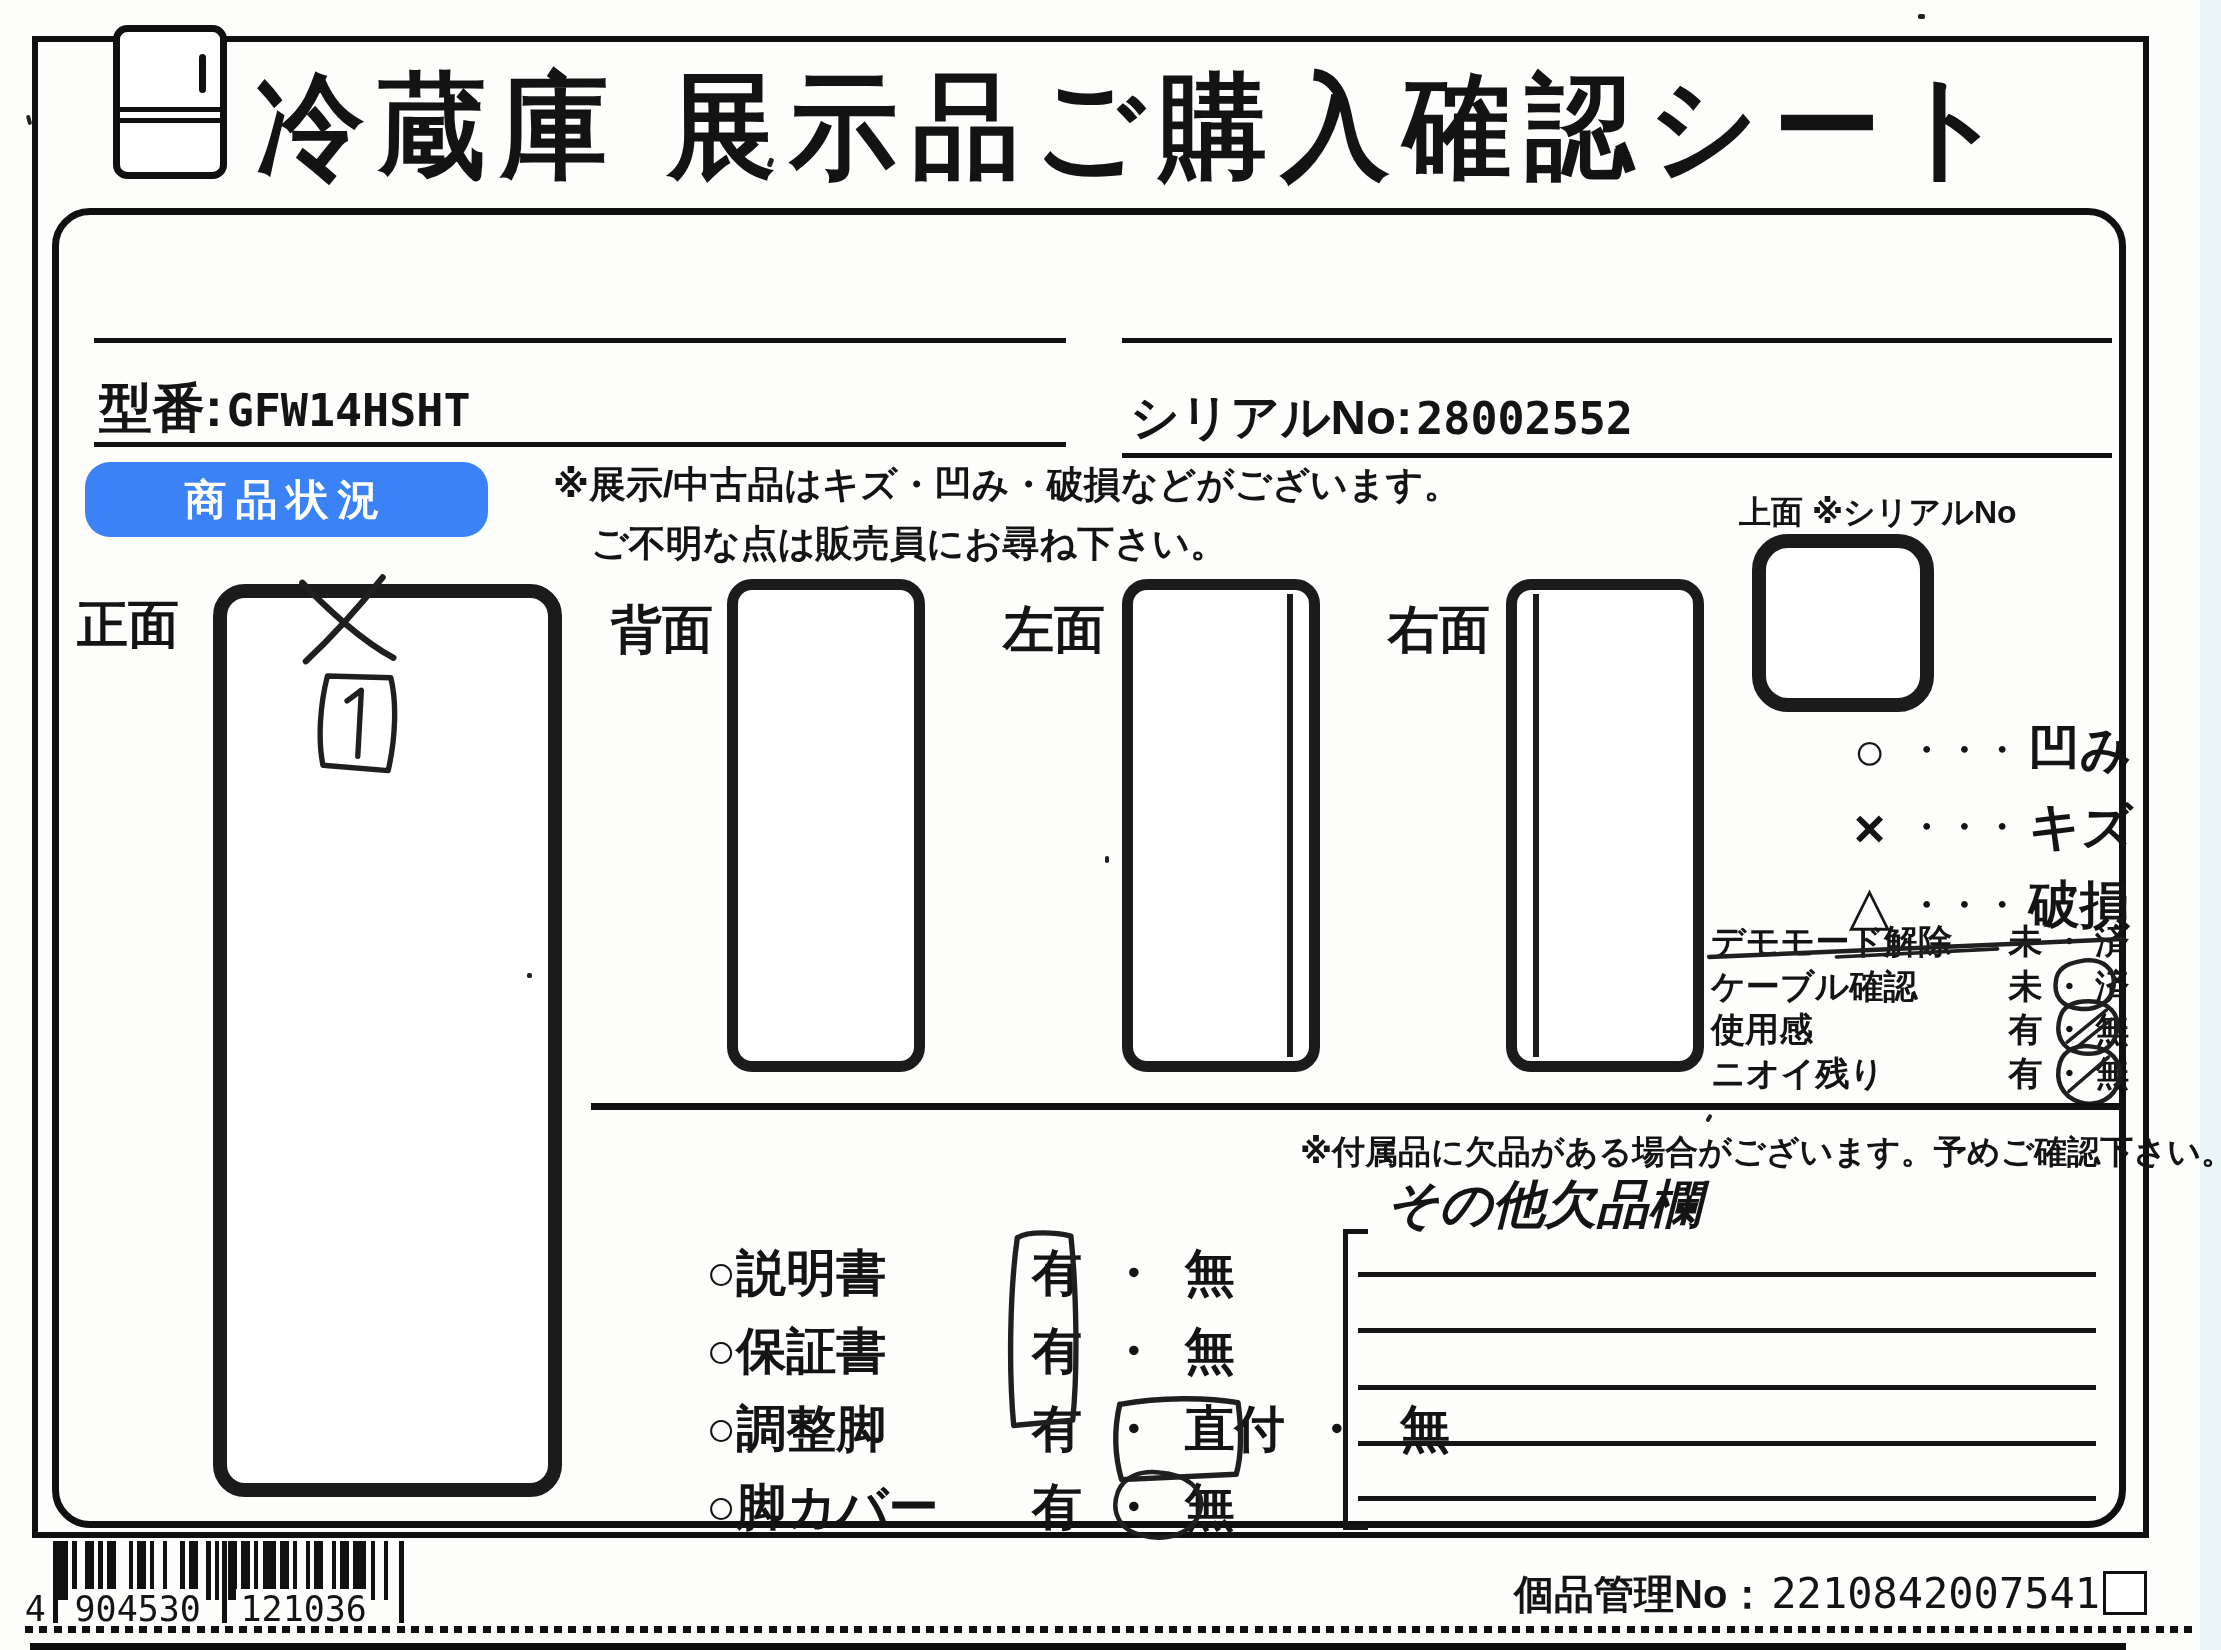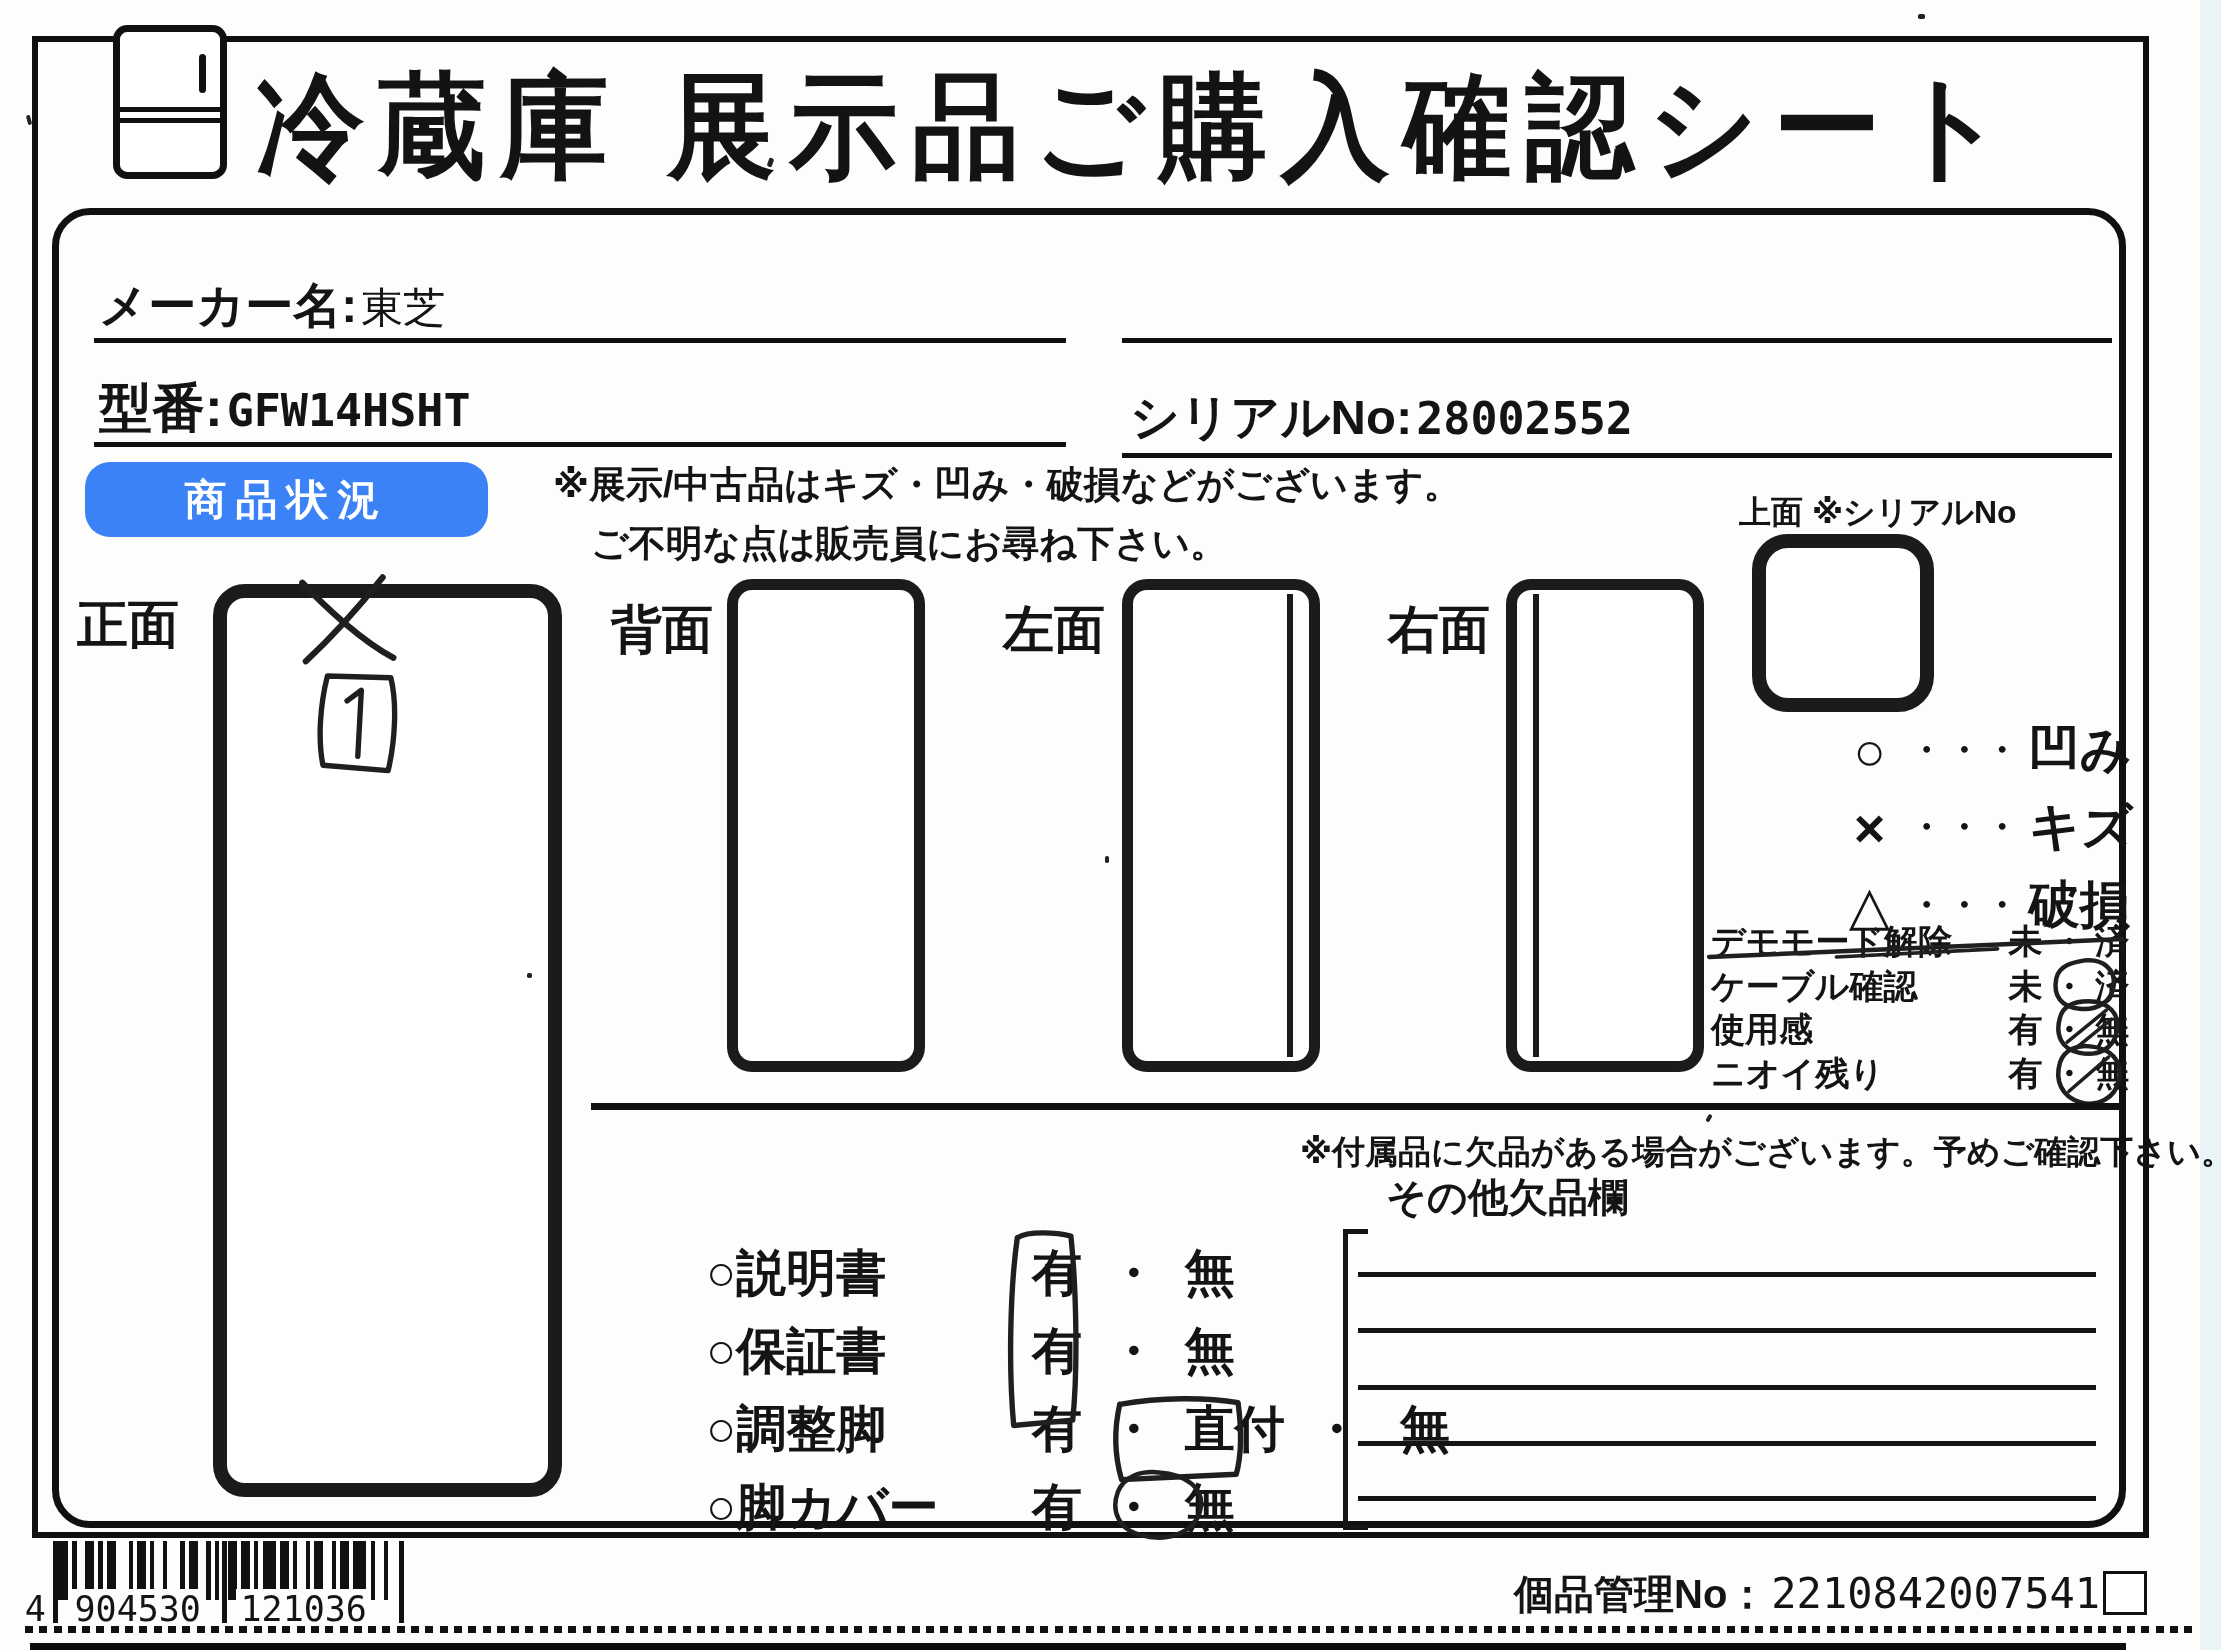--- a/index.html
+++ b/index.html
@@ -33,21 +33,21 @@
   .legend-sym{font-size:54px;font-weight:600;width:63px;text-align:center;}
   .legend-dots{font-size:36px;font-weight:800;letter-spacing:1.8px;margin:0 7.2px;}
   .legend-lbl{font-size:51px;font-weight:700;}
   .chk-row{white-space:nowrap;font-size:34px;font-weight:600;}
   .chk-lbl{display:inline-block;width:288px;}
   .chk-opt{display:inline-block;}
   .divline{background:#101010;}
   .acc-row{white-space:nowrap;font-size:50px;font-weight:700;}
   .acc-lbl{display:inline-block;width:312px;}
   .acc-sep{margin:0 12.5px;}
-  .other-title{font-size:40px;font-weight:800;white-space:nowrap;}
+  .other-title{font-size:52px;font-weight:800;white-space:nowrap;font-style:italic;}
   .oline{background:#151515;height:4.5px;}
   .bracket{background:#151515;}
   .bc-bars{display:flex;height:59px;}
   .digit{font-family:"DejaVu Sans Mono","Liberation Mono",monospace;font-size:35px;font-weight:500;background:#fdfdfc;padding:0 4.5px;}
   .itemno-lbl{font-size:40px;font-weight:600;}
   .itemno-val{font-family:"DejaVu Sans Mono","Liberation Mono",monospace;font-size:42px;font-weight:500;}
   .endsquare{border:3.6px solid #101010;width:38px;height:38px;background:#fff;}
   .dotted{background:repeating-linear-gradient(90deg,#101010 0 8px,transparent 8px 14.3px);height:7.2px;}
   .bottomline{background:#0d0d0d;height:8px;}
   svg.hw{position:absolute;overflow:visible;}
@@ -64,24 +64,20 @@
 
   <div class="abs fridge">
     <div class="handle"></div>
     <div class="divider1"></div>
     <div class="divider2"></div>
   </div>
   <div class="abs title">冷蔵庫 展示品ご購入確認シート</div>
 
   <div class="abs main-box"></div>
 
-  <div class="abs fieldrow" style="left:99px;top:274px;">
-    <span class="lbl-big" style="font-size:48px;">メーカー名:</span>
-    <span class="val" style="font-size:42px;">東芝</span>
-  </div>
   <div class="abs uline" style="left:94px;top:338px;width:972px;"></div>
   <div class="abs uline" style="left:1122px;top:338px;width:990px;"></div>
 
   <div class="abs fieldrow" style="left:99px;top:373px;">
     <span class="lbl-big" style="font-size:53px;">型番:</span>
     <span class="mono" style="font-size:45px;">GFW14HSHT</span>
   </div>
   <div class="abs uline" style="left:94px;top:442px;width:972px;"></div>
 
   <div class="abs fieldrow" style="left:1130px;top:385px;">

